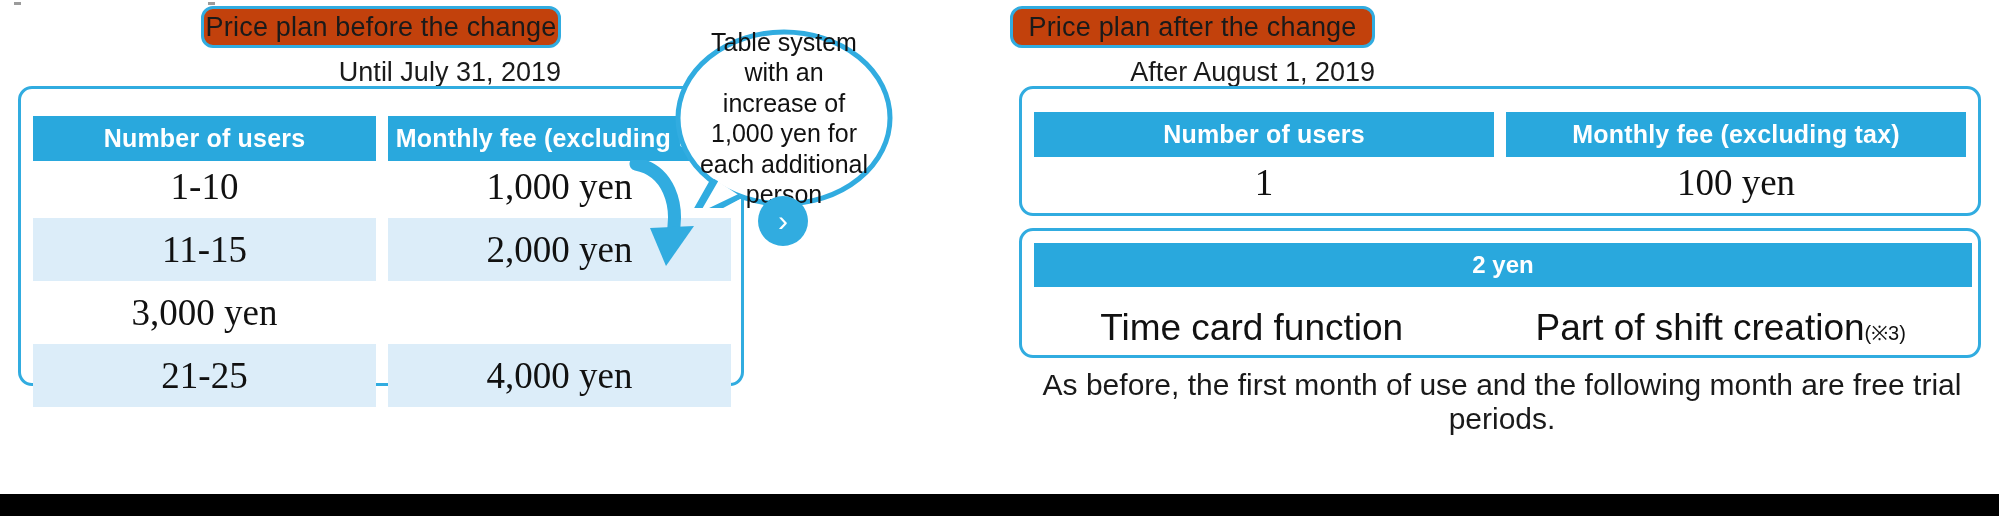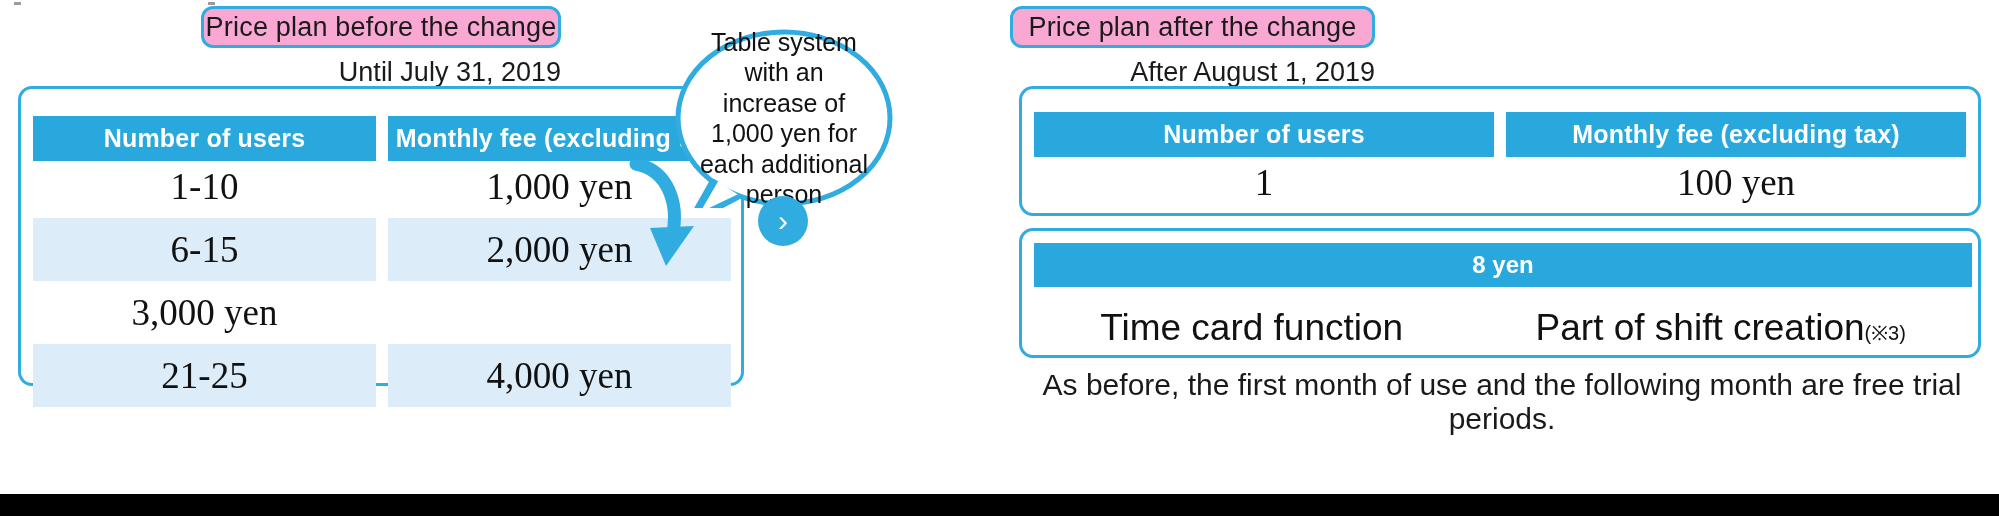--- a/index.html
+++ b/index.html
@@ -19,21 +19,21 @@
     overflow: hidden;
     background: #ffffff;
   }
 
   
   .pill {
     position: absolute;
     box-sizing: border-box;
     border: 3px solid #31ace0;
     border-radius: 12px;
-    background: #f9a8d4;
+    background: #c2410c;
     display: flex;
     align-items: center;
     justify-content: center;
     font-size: 27px;
     color: #1a1a1a;
     letter-spacing: .2px;
   }
   .subtitle {
     position: absolute;
     text-align: right;
@@ -178,21 +178,21 @@
     <div class="thead">
       <div class="th c1">Number of users</div>
       <div class="th c2">Monthly fee (excluding tax)</div>
     </div>
     <div class="tbody">
       <div class="trow">
         <div class="td c1">1-10</div>
         <div class="td c2">1,000 yen</div>
       </div>
       <div class="trow zebra">
-        <div class="td c1">6-15</div>
+        <div class="td c1">11-15</div>
         <div class="td c2">2,000 yen</div>
       </div>
       <div class="trow">
         <div class="td c2">3,000 yen</div>
       </div>
       <div class="trow zebra">
         <div class="td c1">21-25</div>
         <div class="td c2">4,000 yen</div>
       </div>
     </div>
@@ -233,21 +233,21 @@
     </div>
     <div class="tbody">
       <div class="trow">
         <div class="td c1">1</div>
         <div class="td c2">100 yen</div>
       </div>
     </div>
   </div>
 
   <div class="panel" id="free-card">
-    <div id="free-banner">8 yen</div>
+    <div id="free-banner">2 yen</div>
     <div id="free-items">
       <div>
         <span>Time card function</span>
       </div>
       <div>
         <span>Part of shift creation</span><span class="note-sup">(※3)</span>
       </div>
     </div>
   </div>
 

